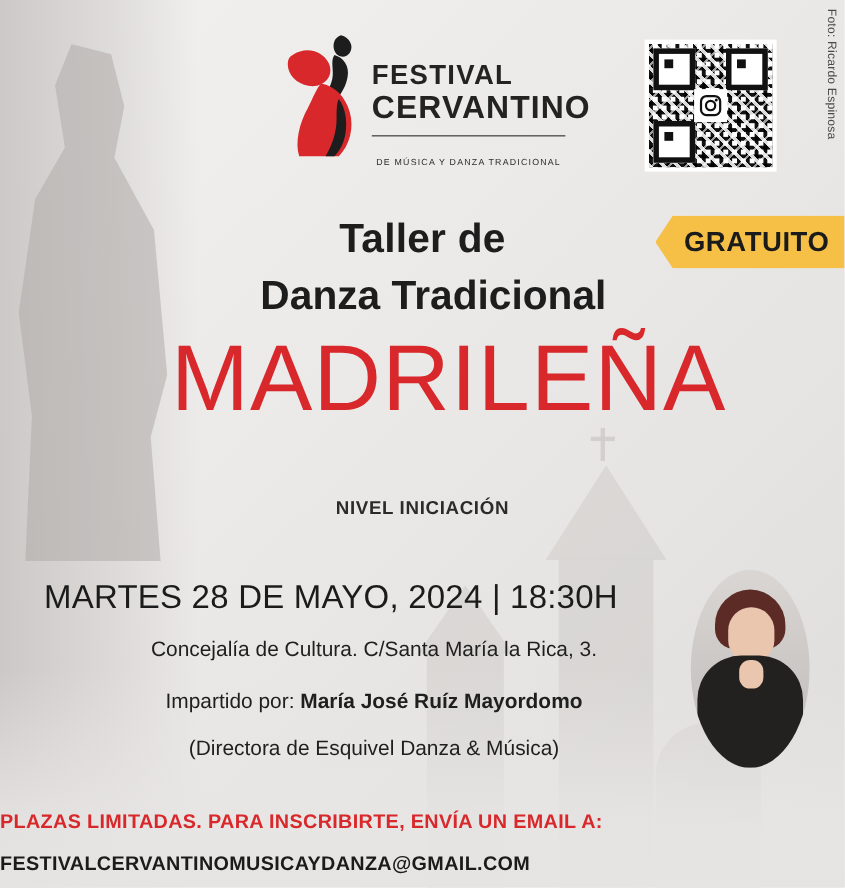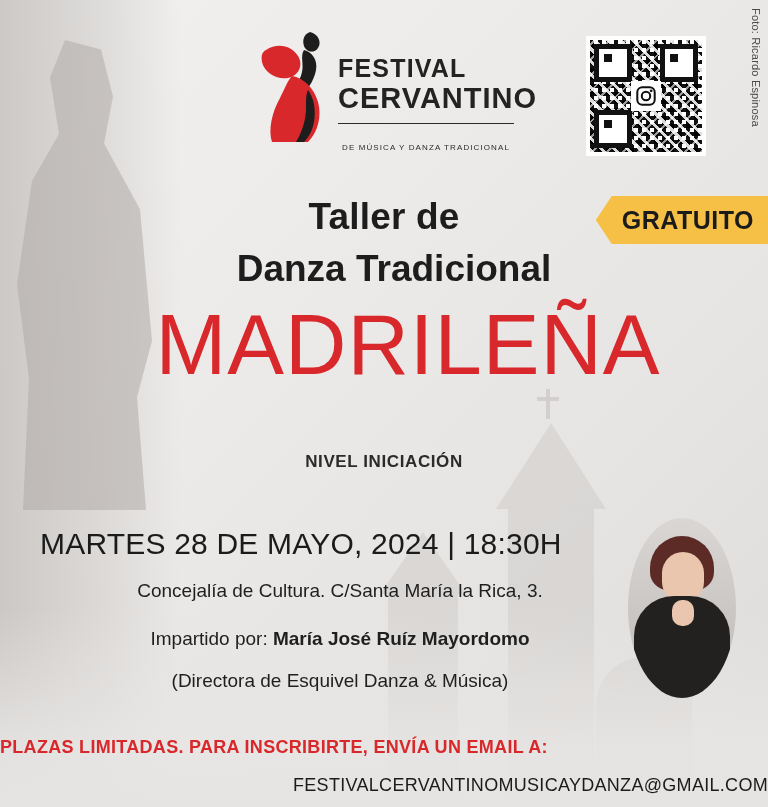--- a/index.html
+++ b/index.html
@@ -327,23 +327,23 @@
     text-align: left;
     font-size: 18px;
     font-weight: bold;
     color: #d8282b;
     letter-spacing: 0.3px;
   }
   .footer2 {
     position: absolute;
     left: 0; right: 0;
     top: 775px;
-    text-align: right;
+    text-align: left;
     font-size: 18px;
-    font-weight: normal;
+    font-weight: bold;
     color: #1b1b1b;
     letter-spacing: 0.3px;
   }
 </style>
 </head>
 <body>
 
 <div class="poster">
 
   <div class="bg-stone-left"></div>

